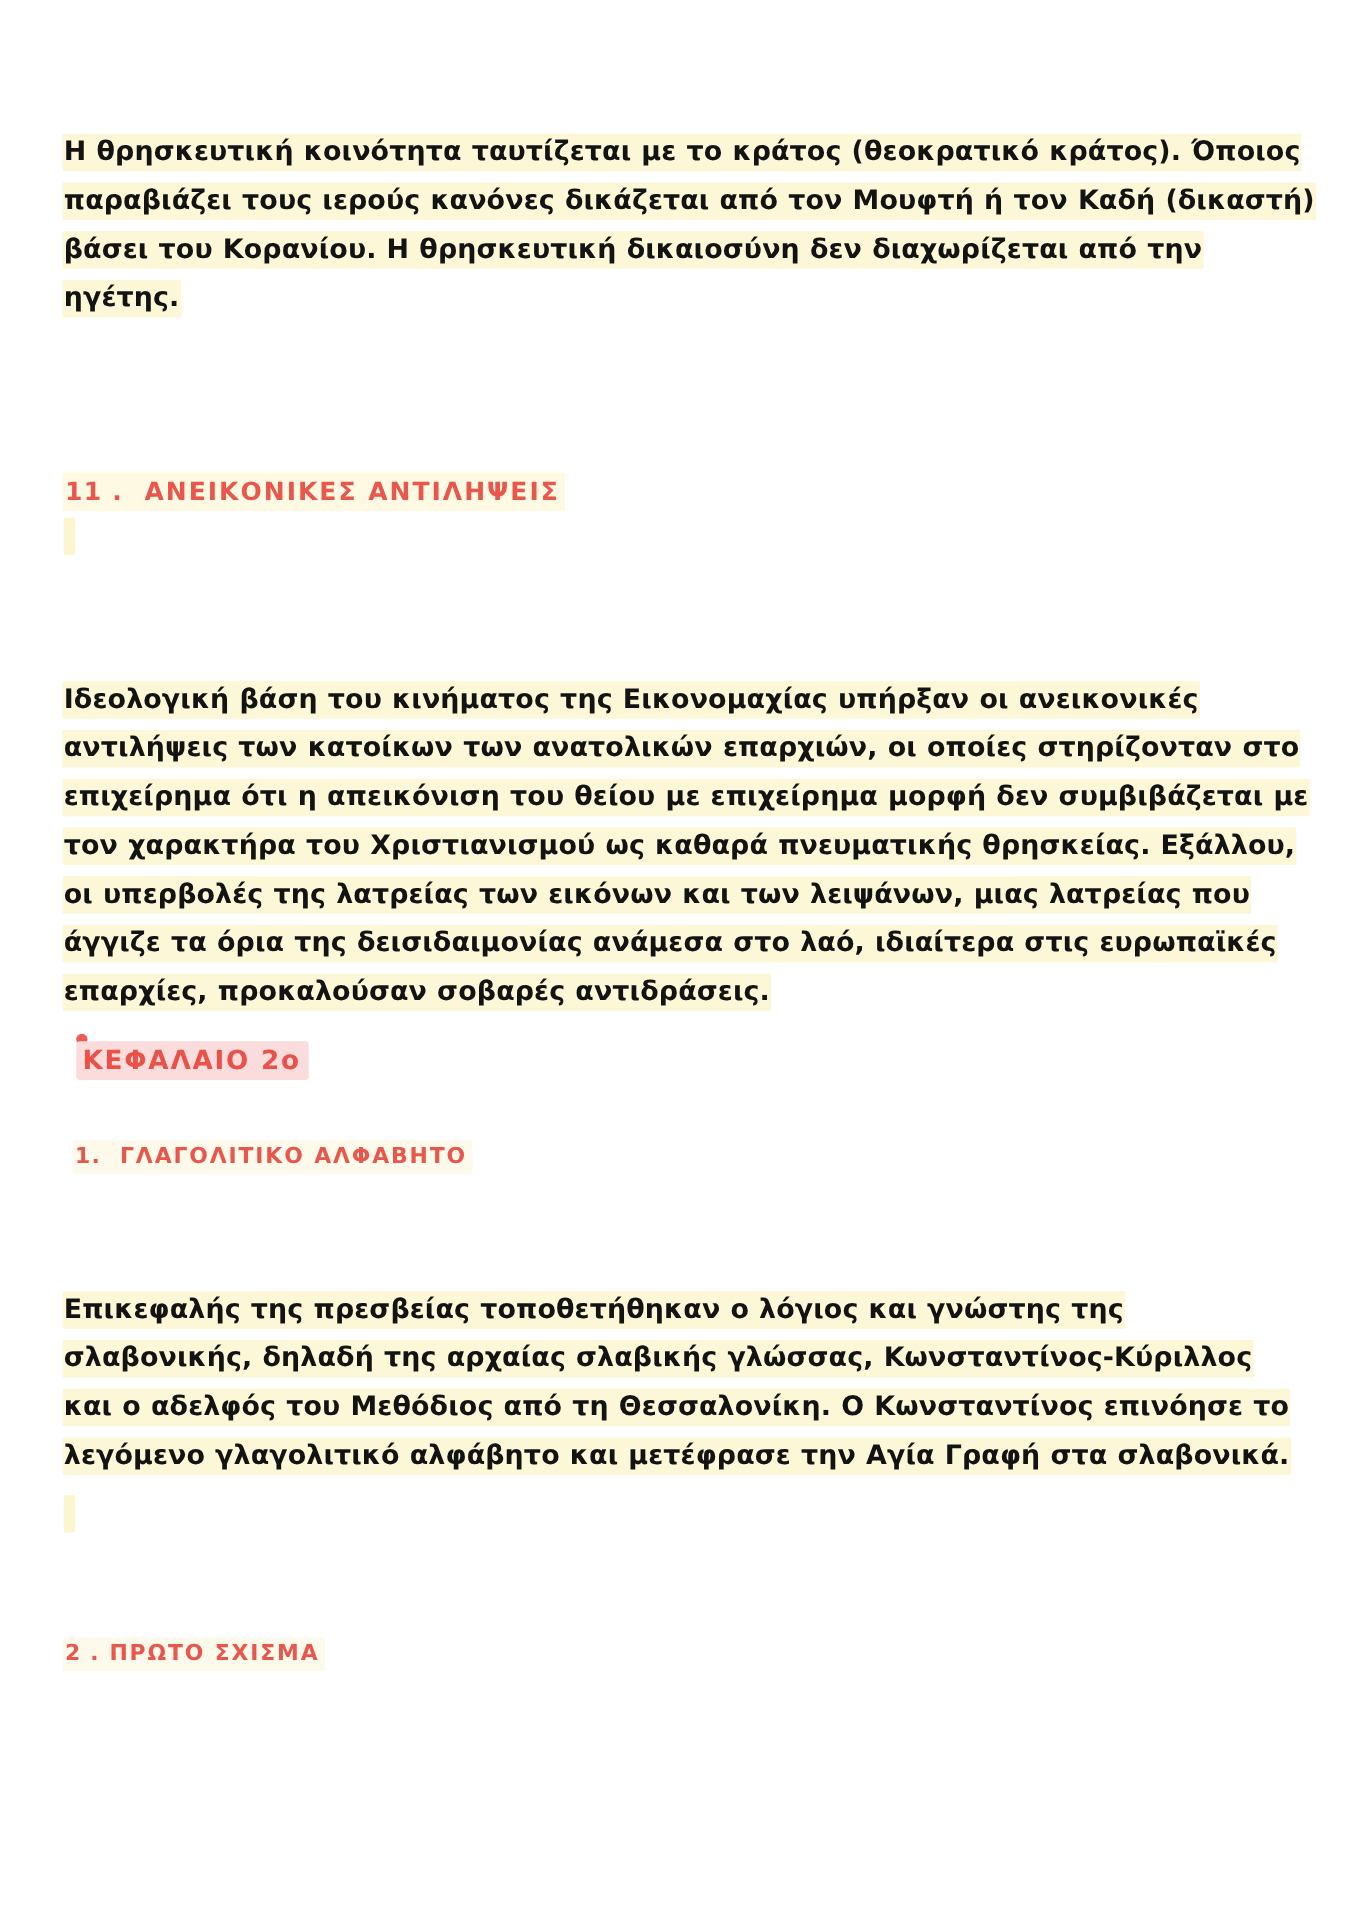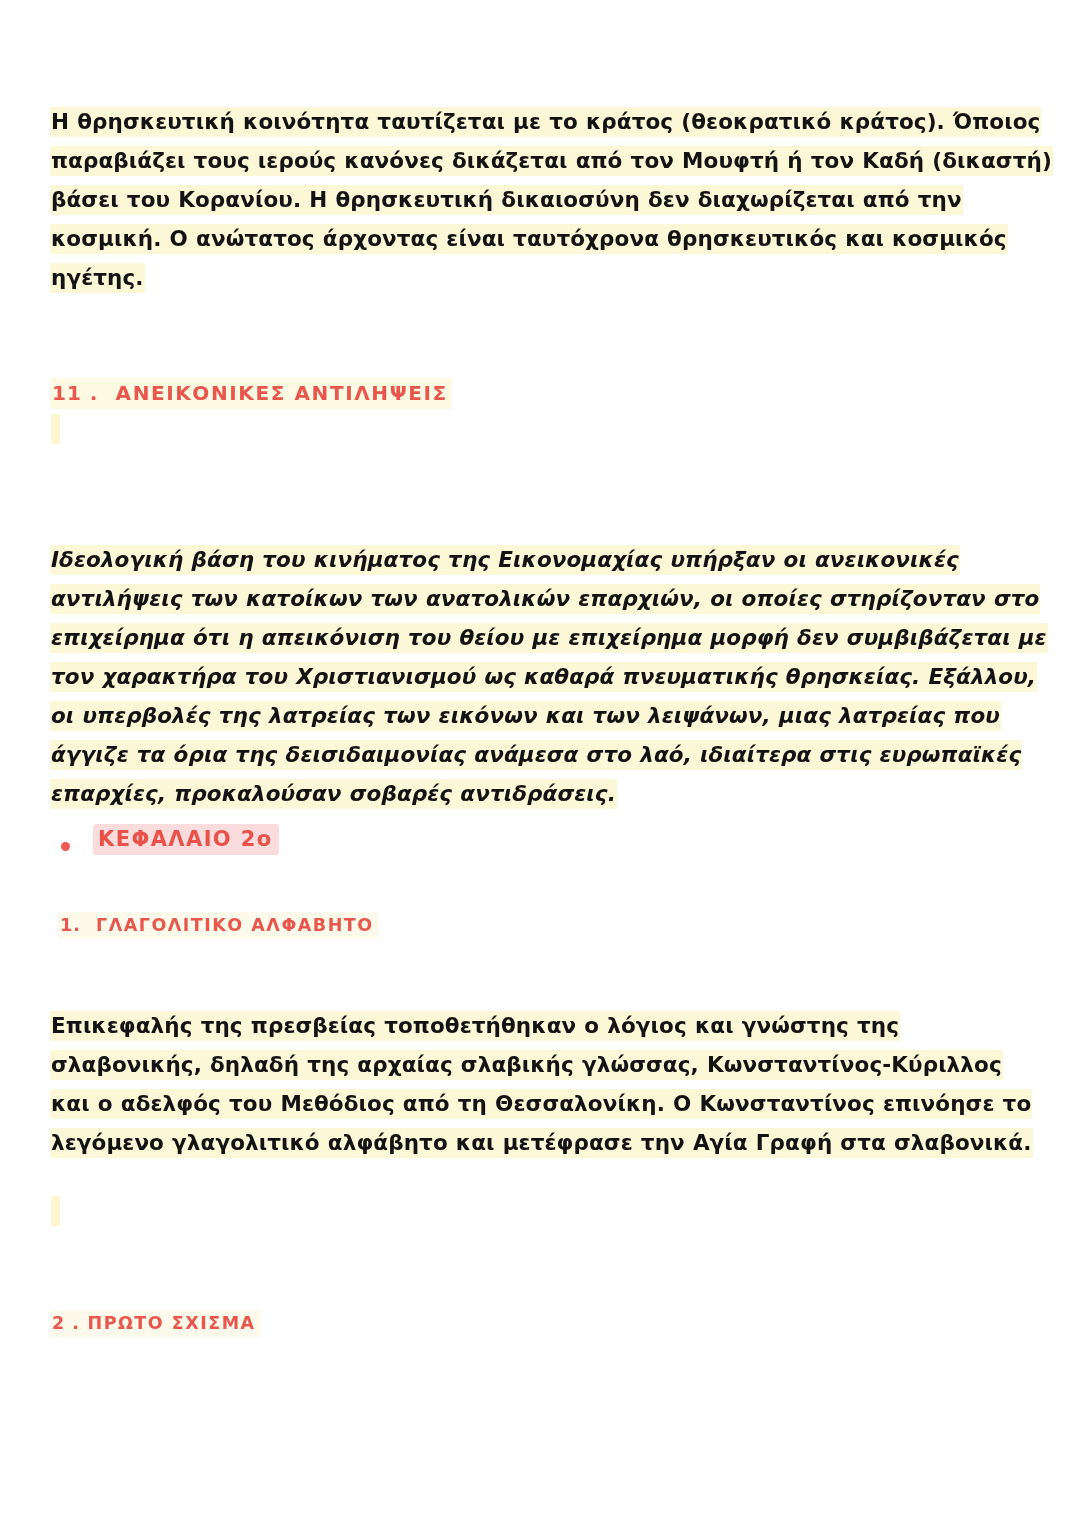--- a/index.html
+++ b/index.html
@@ -85,21 +85,22 @@
     background: #fdfaeb;
   }
   .heading .num {
     letter-spacing: 1px;
   }
 
   
   .bullet-row {
     position: absolute;
     display: flex;
-    align-items: flex-end;
+    align-items: flex-start;
+    flex-direction: column;
   }
   .bullet-dot {
     width: 9px;
     height: 9px;
     border-radius: 50%;
     background: #ef5b52;
     flex: 0 0 auto;
     margin-right: 23px;
   }
   .chapter-label {
@@ -117,50 +118,49 @@
 </style>
 </head>
 <body>
 
 <div id="page">
 
   <div class="block para" style="top:102px;">
     <span class="ln"><span>Η θρησκευτική κοινότητα ταυτίζεται με το κράτος (θεοκρατικό κράτος). Όποιος</span></span>
     <span class="ln"><span>παραβιάζει τους ιερούς κανόνες δικάζεται από τον Μουφτή ή τον Καδή (δικαστή)</span></span>
     <span class="ln"><span>βάσει του Κορανίου. Η θρησκευτική δικαιοσύνη δεν διαχωρίζεται από την</span></span>
-    <span class="ln"><span>κοσμική. Ο ανώτατος άρχοντας είναι ταυτόχρονα θρησκευτικός και κοσμικός</span></span>
     <span class="ln"><span>ηγέτης.</span></span>
   </div>
 
   <div class="heading h-major" style="top:381px; left:50px;">
     <span class="hl"><span class="num">11 .</span>&nbsp;&nbsp;<span>ΑΝΕΙΚΟΝΙΚΕΣ ΑΝΤΙΛΗΨΕΙΣ</span></span>
   </div>
 
   <div class="stub" style="top:414px; left:51px;"></div>
 
-  <div class="block para" style="top:540px;font-style:italic;">
+  <div class="block para" style="top:540px;">
     <span class="ln"><span>Ιδεολογική βάση του κινήματος της Εικονομαχίας υπήρξαν οι ανεικονικές</span></span>
     <span class="ln"><span>αντιλήψεις των κατοίκων των ανατολικών επαρχιών, οι οποίες στηρίζονταν στο</span></span>
     <span class="ln"><span>επιχείρημα ότι η απεικόνιση του θείου με επιχείρημα μορφή δεν συμβιβάζεται με</span></span>
     <span class="ln"><span>τον χαρακτήρα του Χριστιανισμού ως καθαρά πνευματικής θρησκείας. Εξάλλου,</span></span>
     <span class="ln"><span>οι υπερβολές της λατρείας των εικόνων και των λειψάνων, μιας λατρείας που</span></span>
     <span class="ln"><span>άγγιζε τα όρια της δεισιδαιμονίας ανάμεσα στο λαό, ιδιαίτερα στις ευρωπαϊκές</span></span>
     <span class="ln"><span>επαρχίες, προκαλούσαν σοβαρές αντιδράσεις.</span></span>
   </div>
 
   <div class="bullet-row" style="top:827px; left:61px;">
     <span class="bullet-dot"></span>
     <span class="chapter-label"><span class="hl">ΚΕΦΑΛΑΙΟ 2ο</span></span>
   </div>
 
   <div class="heading h-minor" style="top:915px; left:58px;">
     <span class="hl"><span class="num">1.</span>&nbsp;&nbsp;<span>ΓΛΑΓΟΛΙΤΙΚΟ ΑΛΦΑΒΗΤΟ</span></span>
   </div>
 
-  <div class="block para" style="top:1006px;">
+  <div class="block para" style="top:1028px;">
     <span class="ln"><span>Επικεφαλής της πρεσβείας τοποθετήθηκαν ο λόγιος και γνώστης της</span></span>
     <span class="ln"><span>σλαβονικής, δηλαδή της αρχαίας σλαβικής γλώσσας, Κωνσταντίνος-Κύριλλος</span></span>
     <span class="ln"><span>και ο αδελφός του Μεθόδιος από τη Θεσσαλονίκη. Ο Κωνσταντίνος επινόησε το</span></span>
     <span class="ln"><span>λεγόμενο γλαγολιτικό αλφάβητο και μετέφρασε την Αγία Γραφή στα σλαβονικά.</span></span>
   </div>
 
   <div class="stub" style="top:1196px; left:51px;"></div>
 
   <div class="heading h-minor" style="top:1313px; left:50px;">
     <span class="hl"><span class="num">2 .</span>&nbsp;<span>ΠΡΩΤΟ ΣΧΙΣΜΑ</span></span>

